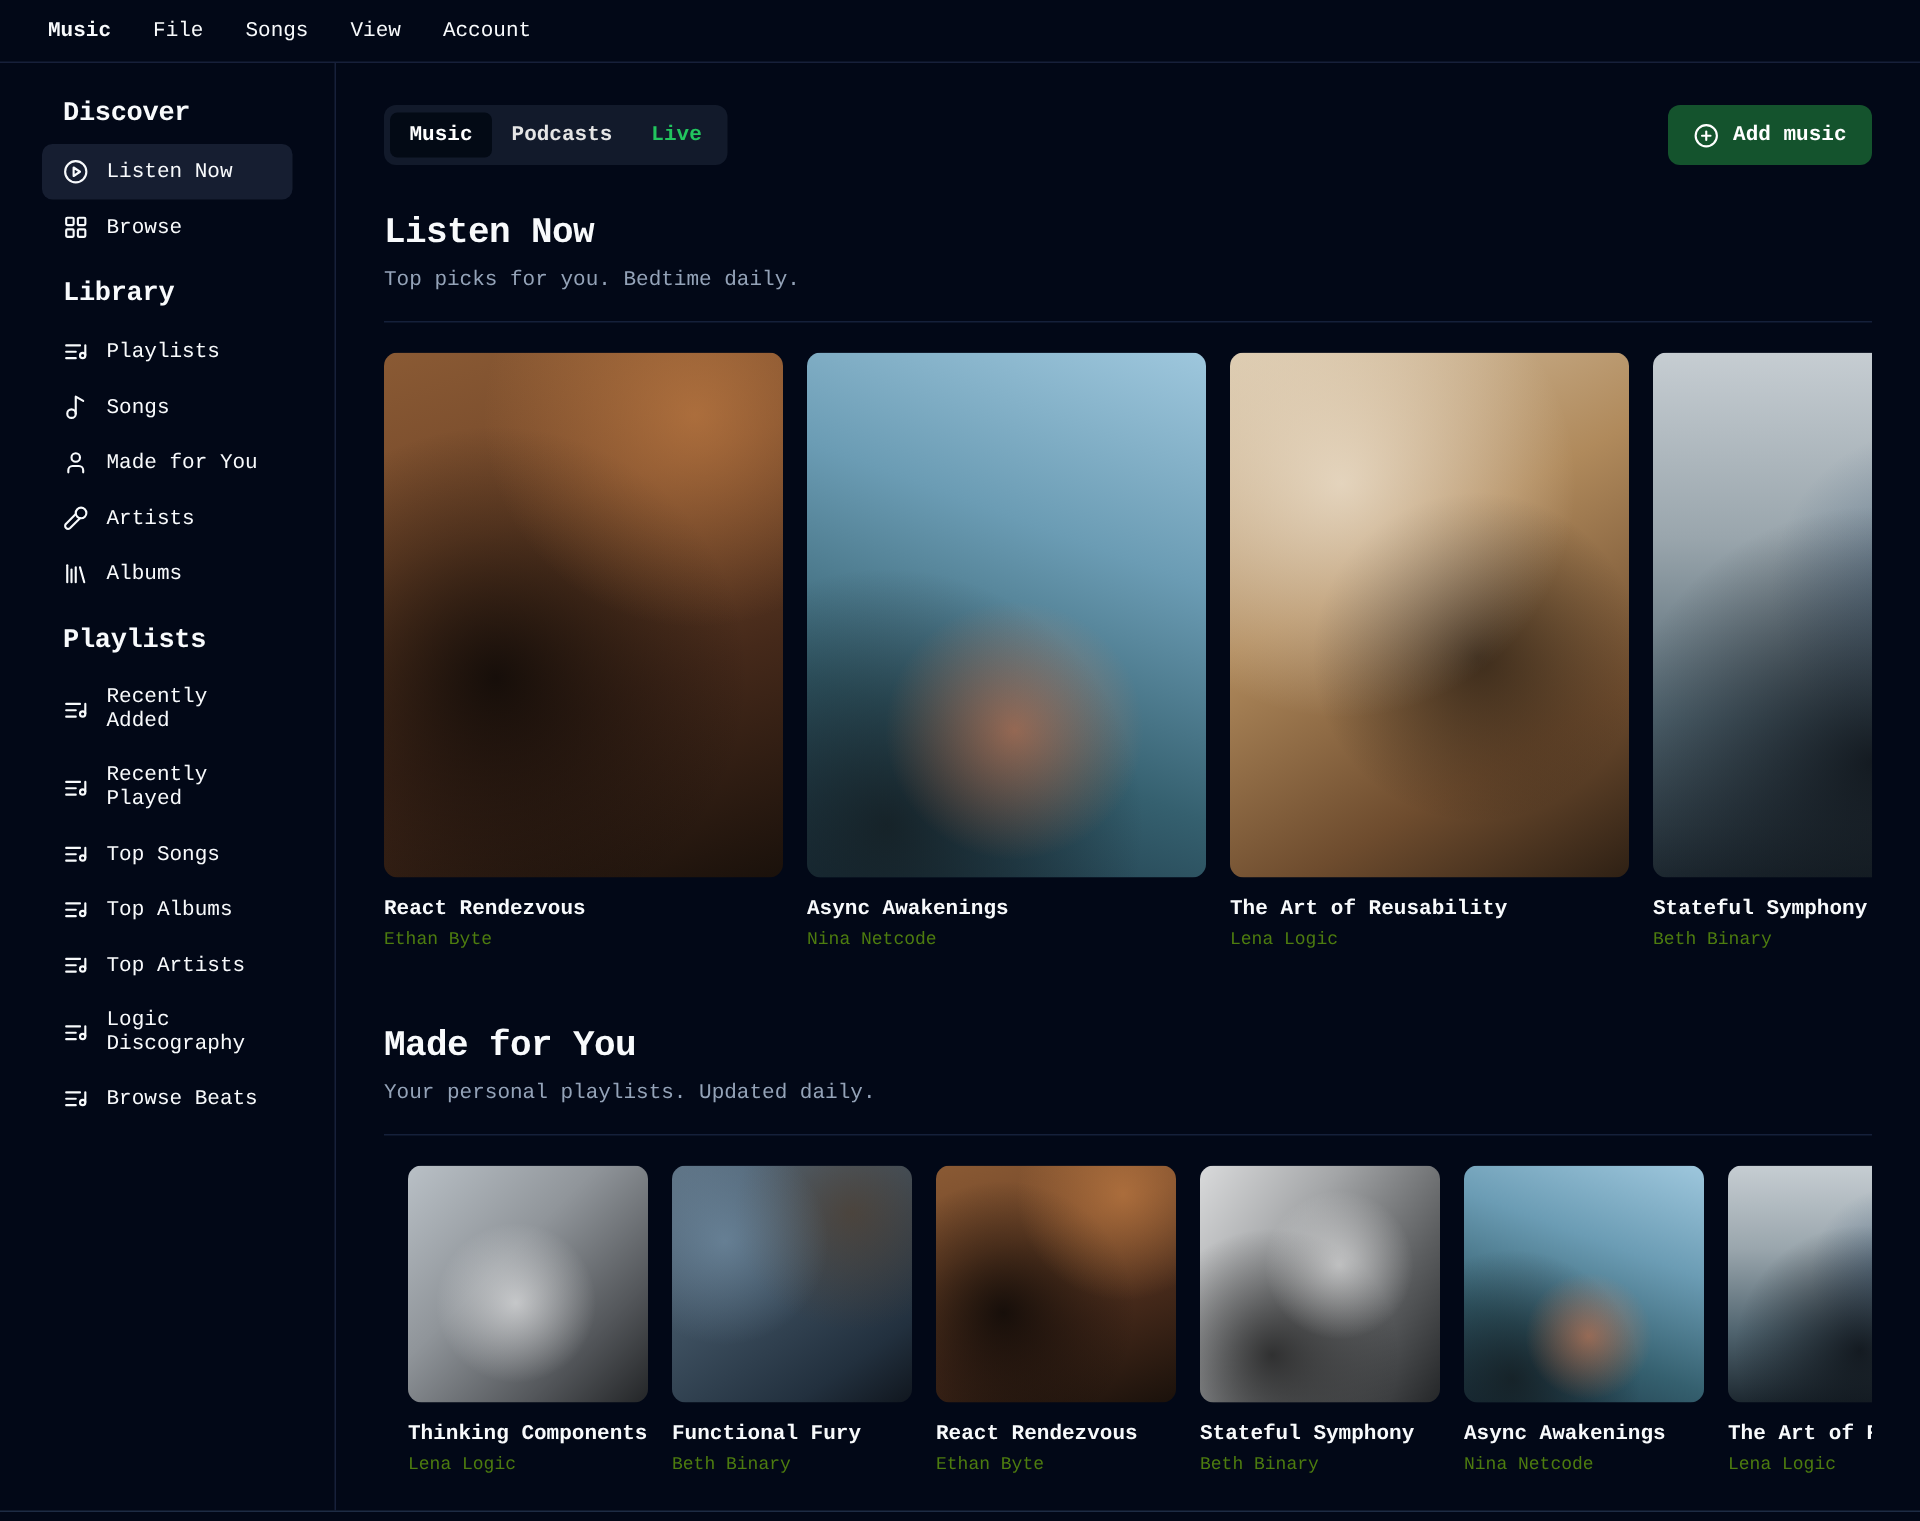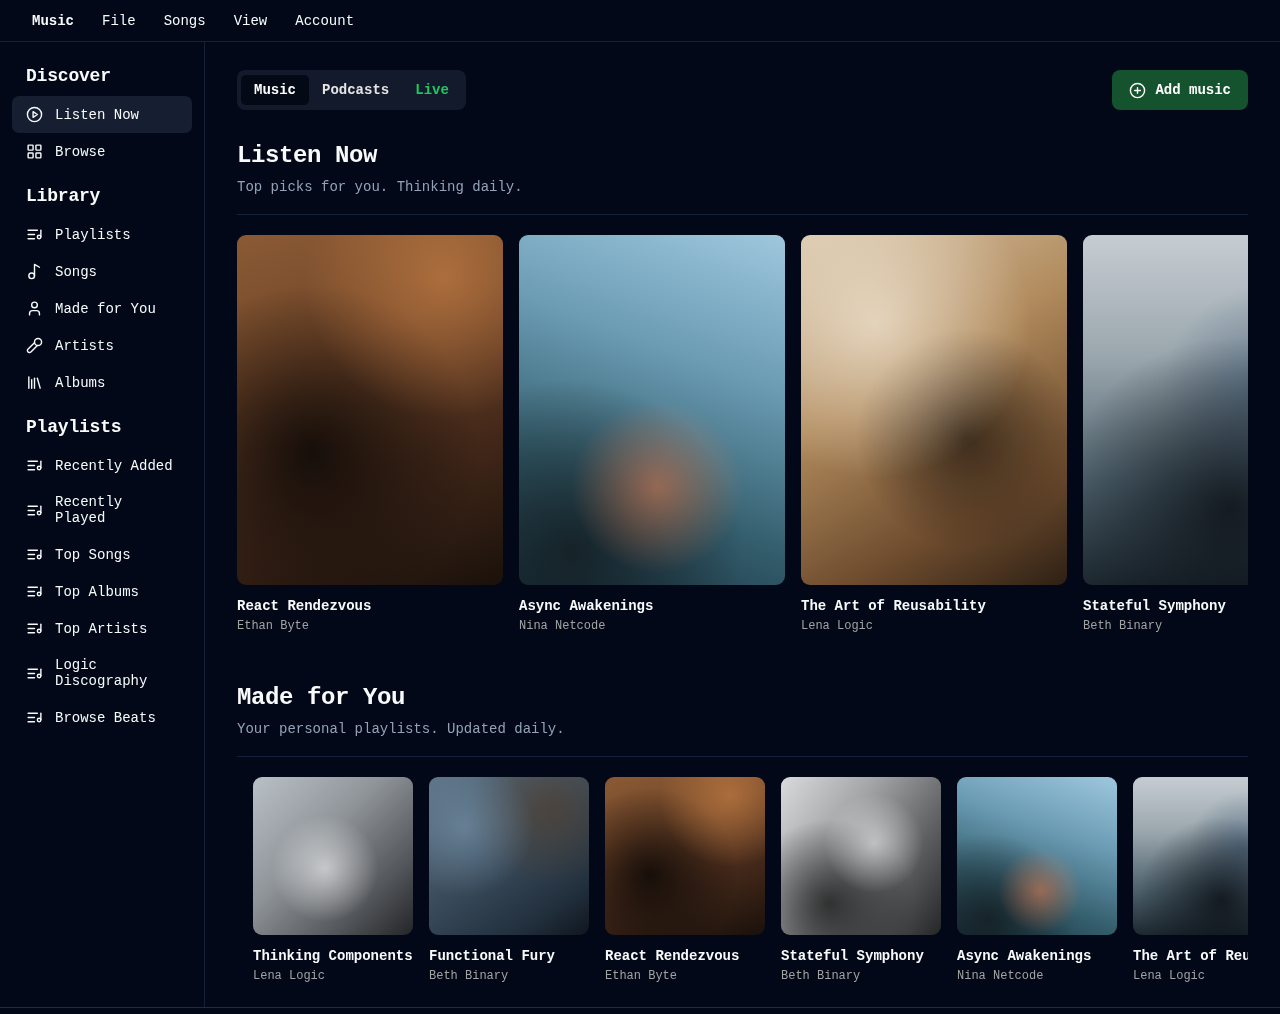--- a/index.html
+++ b/index.html
@@ -16,21 +16,21 @@
   .menubar { flex:none; height:42px; display:flex; align-items:center;
              padding:0 8px 0 20px; border-bottom:1px solid #17203a; }
   .menu-item { background:none; border:0; color:#f8fafc; font:inherit;
                font-size:14px; padding:6px 12px; margin-right:4px; border-radius:4px; cursor:default; }
   .menu-item.app-name { font-weight:700; }
 
   
   .body { flex:1 1 auto; display:flex; min-height:0; }
 
   
-  .sidebar { width:205px; flex:none; border-right:1px solid #17203a; padding:16px 0; }
+  .sidebar { width:224px; flex:none; border-right:1px solid #17203a; padding:16px 16px; }
   .side-section { padding:8px 12px; }
   .side-title { font-size:18px; font-weight:700; letter-spacing:-0.2px;
                 margin:0 0 10px; padding:0 14px; }
   .side-item { display:flex; align-items:center; gap:12px; width:100%;
                padding:10px 14px; border:0; background:transparent; color:#f8fafc;
                font-family:inherit; font-size:14px; font-weight:500; border-radius:7px;
                text-align:left; cursor:default; }
   .side-item.active { background:#161e31; }
   .icon { width:16px; height:16px; flex:none; display:block; }
   .side-item .icon { width:17px; height:17px; }
@@ -55,21 +55,21 @@
   .section-subtitle { font-size:14px; color:#94a3b8; margin:5px 0 0; line-height:20px; }
   .separator { height:1px; background:#15203a; border:0; margin:17px 0 20px; }
   .row { display:flex; gap:16px; overflow:hidden; }
   .card { flex:none; cursor:default; }
   .card-lg { width:266px; }
   .card-lg .art { width:266px; height:350px; }
   .card-sm { width:160px;padding-left:16px; }
   .card-sm .art { width:160px; height:158px; }
   .art { border-radius:9px; }
   .card-title { margin-top:12px; font-size:14px; font-weight:600; line-height:18px; white-space:nowrap; }
-  .card-artist { margin-top:3px; font-size:12px; color:#a3a3a3; line-height:16px; white-space:nowrap; }
+  .card-artist { margin-top:3px; font-size:12px; color:#4d7c0f; line-height:16px; white-space:nowrap; }
 
   
   .art-bookshelf { background:
       radial-gradient(circle at 78% 12%, rgba(214,138,74,.55), transparent 38%),
       radial-gradient(circle at 28% 62%, rgba(12,8,6,.85), transparent 58%),
       linear-gradient(160deg,#8a5a34 0%,#74482a 32%,#45291a 64%,#1a110b 100%); }
   .art-sky { background:
       radial-gradient(circle at 52% 72%, rgba(233,125,77,.55), transparent 30%),
       radial-gradient(circle at 20% 90%, rgba(18,26,30,.8), transparent 45%),
       linear-gradient(200deg,#9ec7dd 0%,#6b9cb4 35%,#35606f 70%,#1b3442 100%); }
@@ -254,21 +254,21 @@
             <circle cx="12" cy="12" r="10"></circle>
               <path d="M8 12h8"></path>
               <path d="M12 8v8"></path>
           </svg>
           <span>Add music</span>
         </button>
       </div>
       <div class="sections">
           <section class="section">
             <h2 class="section-title">Listen Now</h2>
-            <p class="section-subtitle">Top picks for you. Thinking daily.</p>
+            <p class="section-subtitle">Top picks for you. Bedtime daily.</p>
             <div class="separator"></div>
             <div class="row">
               <div class="card card-lg">
                 <div class="art art-bookshelf"></div>
                 <div class="card-title">React Rendezvous</div>
                 <div class="card-artist">Ethan Byte</div>
               </div>
               <div class="card card-lg">
                 <div class="art art-sky"></div>
                 <div class="card-title">Async Awakenings</div>

